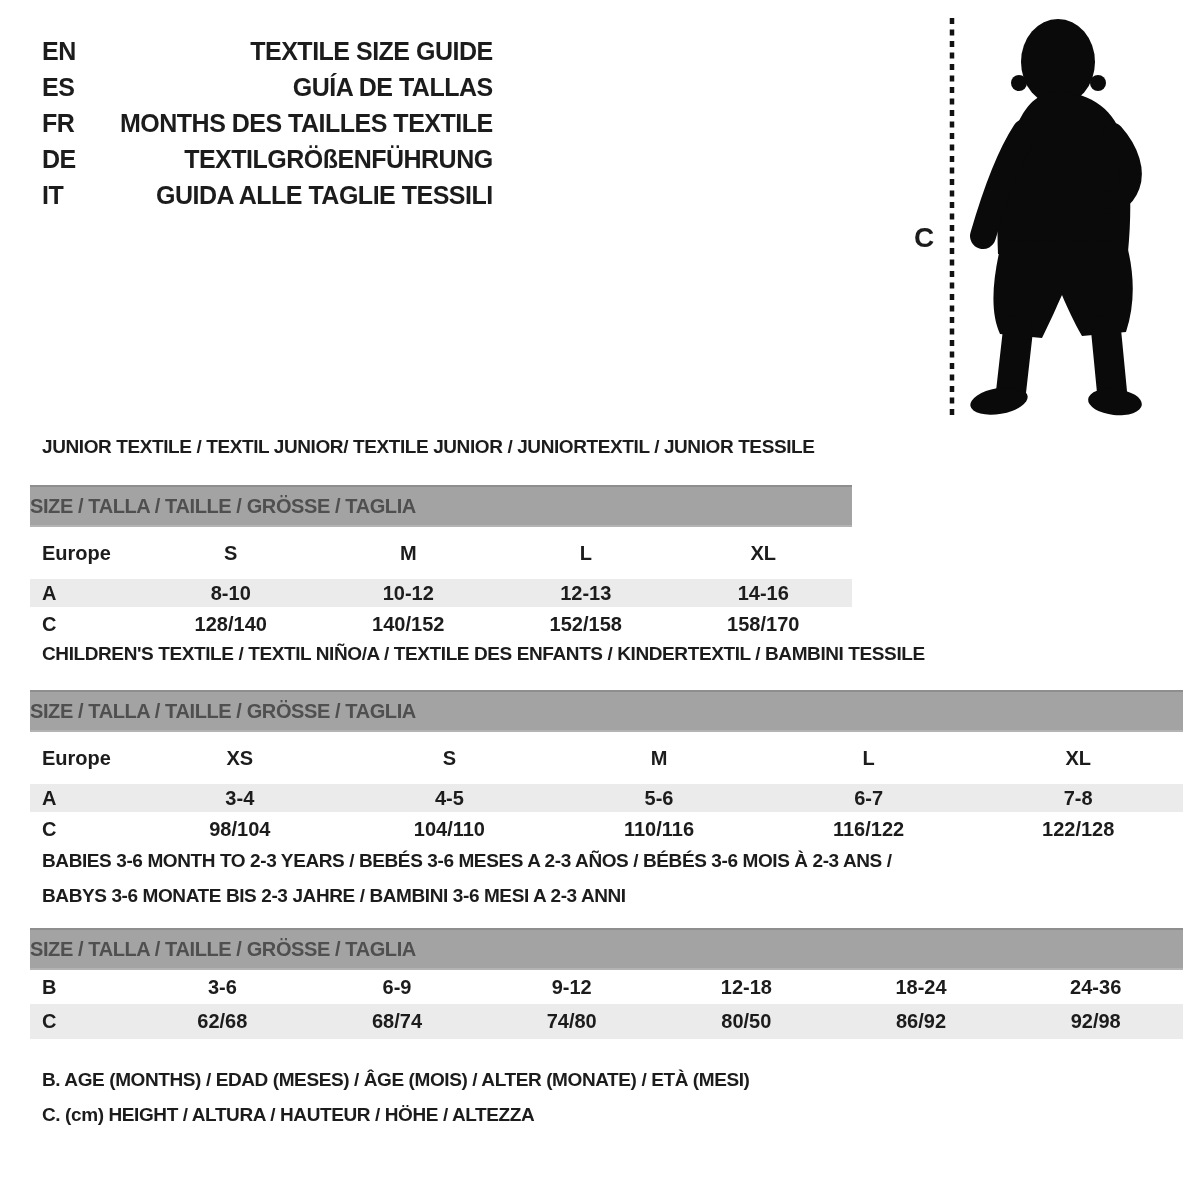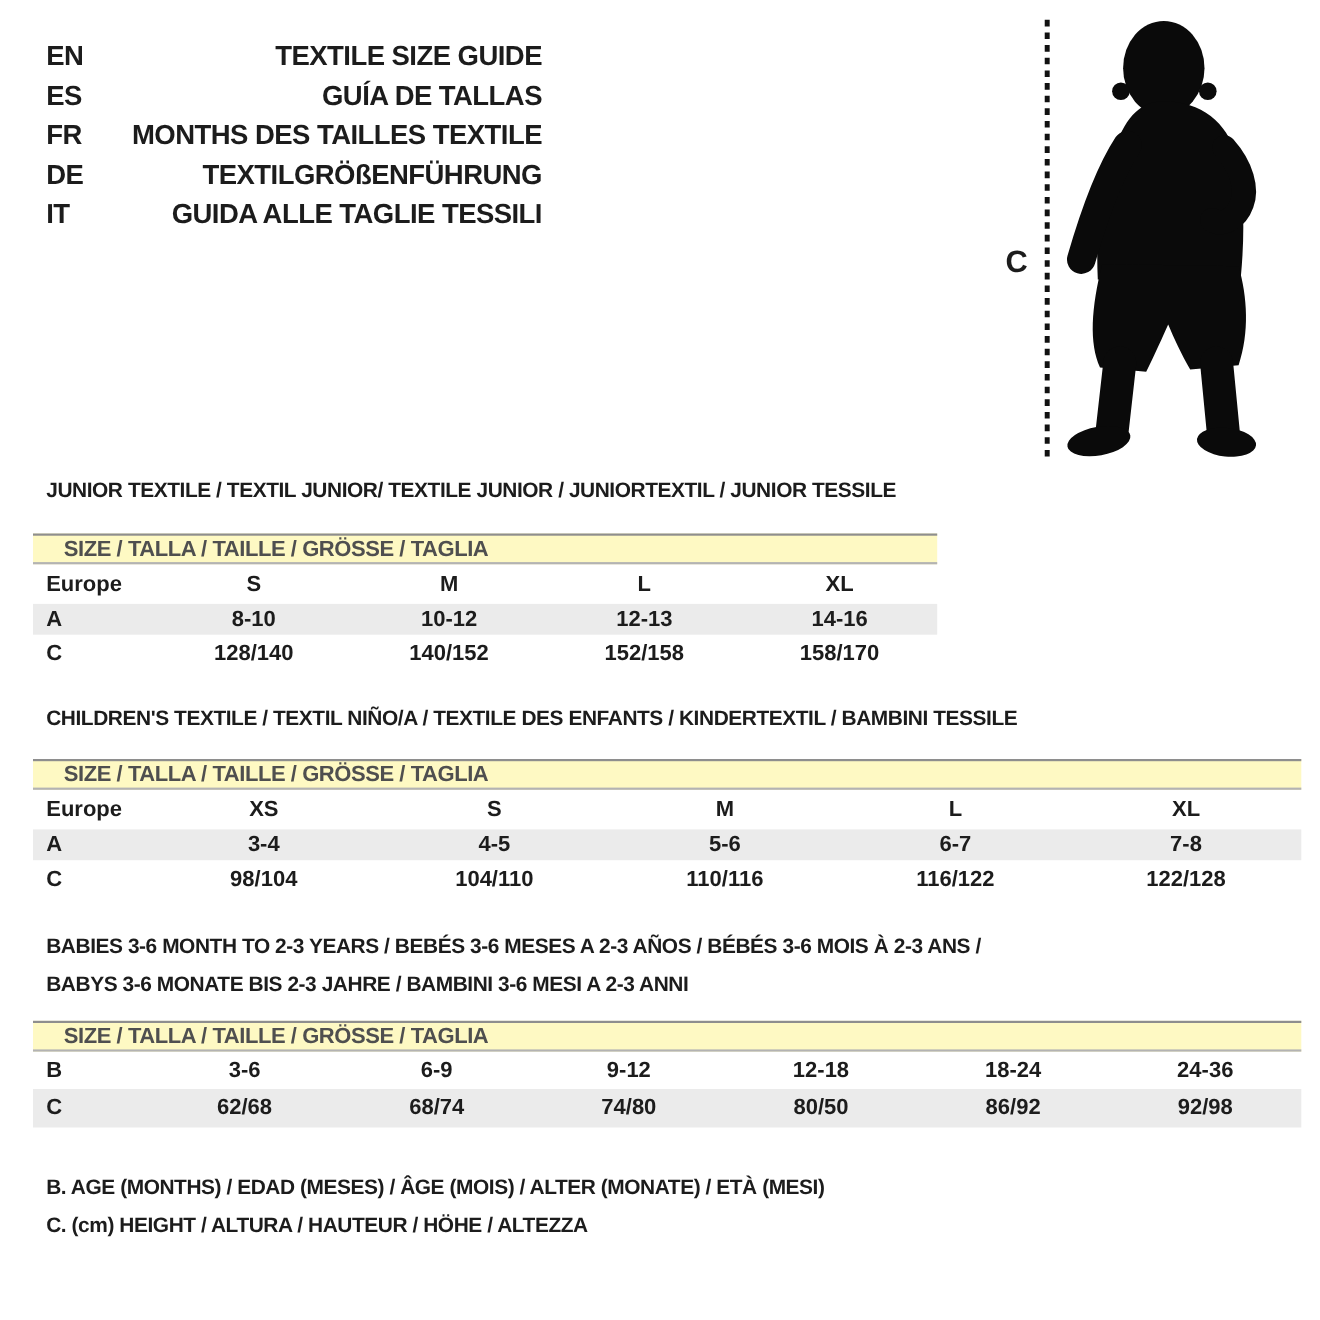--- a/index.html
+++ b/index.html
@@ -27,34 +27,34 @@
   .s1{top:436px;}
   .s2{top:643px;text-align:center;}
   .s3a{top:850px;}
   .s3b{top:885px;}
   
   .table{position:absolute;left:30px;}
   .t1{top:485px;width:822px;}
   .t2{top:690px;width:1153px;}
   .t3{top:928px;width:1153px;}
   .bar{
-    box-sizing:border-box;height:28px;
-    background:#fef9c3;
+    box-sizing:border-box;height:42px;
+    background:#a3a3a3;
     border-top:2px solid #8e8e8e;
     border-bottom:2px solid #b3b3b3;
     color:#4f4f4f;font-size:20px;letter-spacing:-0.4px;
-    padding-left:28px;display:flex;align-items:center;white-space:nowrap;
+    padding-left:0;display:flex;align-items:center;white-space:nowrap;
   }
   .row{display:flex;align-items:center;font-size:20px;}
   .row.alt{background:#ebebeb;}
   .row .lbl{box-sizing:border-box;padding-left:12px;white-space:nowrap;}
   .t1 .lbl{width:112px;}
   .t2 .lbl,.t3 .lbl{width:105px;}
   .row .cell{flex:1;text-align:center;white-space:nowrap;}
-  .rh36{height:36px;justify-content:flex-end;}
+  .rh36{height:52px;}
   .rh34{height:34px;}
   .rh28{height:28px;}
   .rh35{height:35px;}
   
   .legend{position:absolute;left:42px;top:1069px;}
   .legend-line{height:21px;margin-bottom:14px;font-size:19px;letter-spacing:-0.4px;white-space:nowrap;}
 </style>
 </head>
 <body>
 

